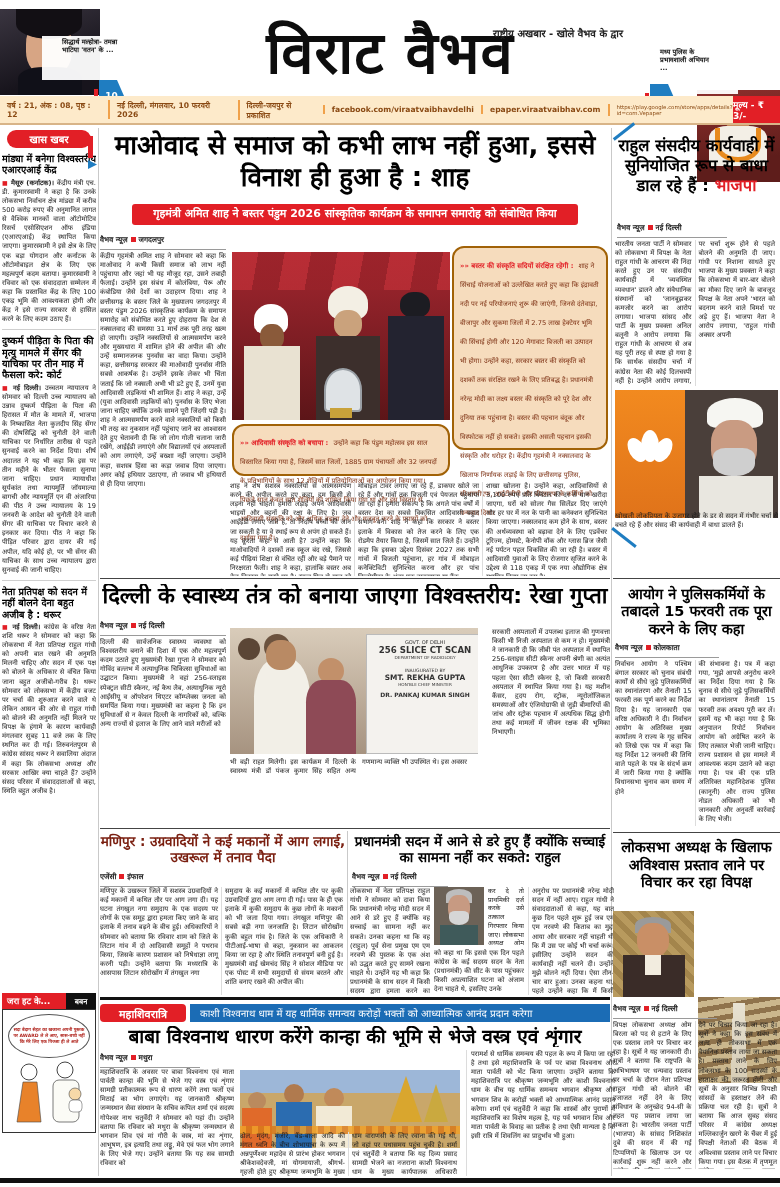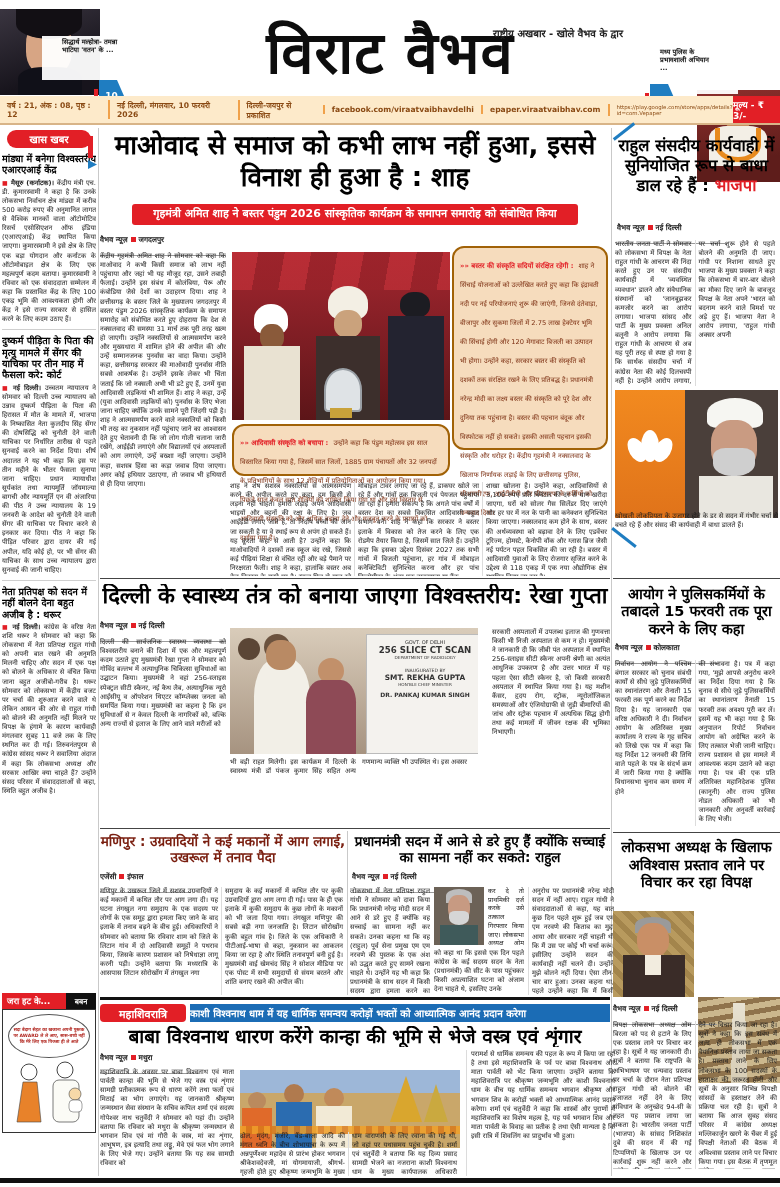--- a/index.html
+++ b/index.html
@@ -2,21 +2,21 @@
 <html><head>
 <meta charset="utf-8">
 <style>
   html,body{margin:0;padding:0;background:#9a9a9a}
   .page{position:relative;width:780px;height:1187px;background:#fff;margin:0 auto;
         font-family:"DejaVu Sans","Liberation Sans",sans-serif;color:#1c1c1c;overflow:hidden}
   .abs{position:absolute}
   .bt{font-size:6.7px;line-height:1.36;text-align:justify;color:#1c1c1c;overflow:hidden}
   .hl{font-weight:700;color:#000}
   .byl{font-size:7.3px;font-weight:700;color:#222;border-bottom:1px solid #9a9a9a;
-       padding-bottom:11px;display:flex;align-items:center;gap:3px;white-space:nowrap;overflow:hidden}
+       padding-bottom:5px;display:flex;align-items:center;gap:3px;white-space:nowrap;overflow:hidden}
   .byl .sq{width:5px;height:5px;background:#e21f26;display:inline-block;flex:0 0 auto}
   .cols{display:flex}
   .cols>.c{flex:1;padding:0 3px;border-left:1px solid #dcdcdc}
   .cols>.c:first-child{border-left:none;padding-left:0}
   .sqr{color:#e21f26;font-size:6px;font-weight:700}
   .side-hl{font-weight:700;font-size:9.6px;line-height:1.18;color:#000;margin:5px 0 3px;text-align:left}
   .tanbox{background:#f6dcbd;border:2px solid #a16207;border-radius:12px;color:#7c2f12}
   .tanbox .bt{color:#7c2f12}
   .cap-title{color:#e21f26;font-weight:700}
   .ph{position:relative;overflow:hidden;background:#8a8a8a}
@@ -30,21 +30,21 @@
         clip-path:polygon(0 0,72% 0,100% 50%,72% 100%,0 100%)}
   .teasercap{background:rgba(255,255,255,.95);font-size:6.6px;font-weight:700;line-height:1.25;padding:2px 20px;color:#111}
   .infobar{background:#fdeaca;display:flex;align-items:center;font-size:7.6px;font-weight:700;color:#8a4a14}
   .infobar .it{padding:0 7px;border-left:2px solid #f0a14a}
   .infobar .it:first-child{border-left:none}
   .price{background:#e21f26;color:#fff;font-weight:700;font-size:9px;display:flex;align-items:center;justify-content:center}
   .subhead{background:#e21f26;color:#fff;font-weight:700;font-size:11px;text-align:center;
            border-radius:3px;display:flex;align-items:center;justify-content:center;line-height:1.1}
   .kbadge{background:#e21f26;color:#fff;font-weight:700;font-size:11px;border-radius:9px 0 0 9px;
           display:flex;align-items:center;justify-content:center}
-  .kstrip{background:#1b6cb5;color:#fff;font-weight:700;font-size:10px;display:flex;align-items:center;}
+  .kstrip{background:#1b6cb5;color:#fff;font-weight:400;font-size:10px;display:flex;align-items:center;padding-left:10px}
   .board{background:#f4f2ee;border:1px solid #bbb;color:#333;text-align:center;overflow:hidden}
   .board div{white-space:nowrap}
   .ctitle{background:#e21f26;color:#fff;font-weight:700;font-size:8.6px;display:flex;align-items:center;padding:0 5px}
   .cartist{background:#111;color:#fff;font-weight:700;font-size:7.4px;display:flex;align-items:center;justify-content:center}
 </style>
 </head>
 <body>
 
 <div class="page">
 

